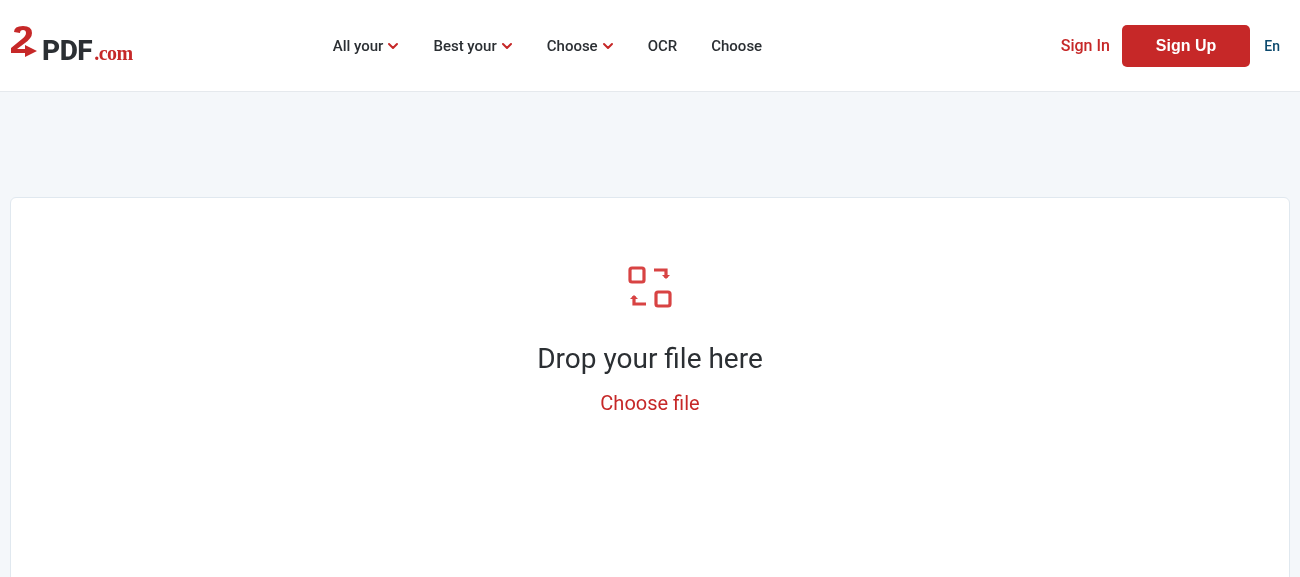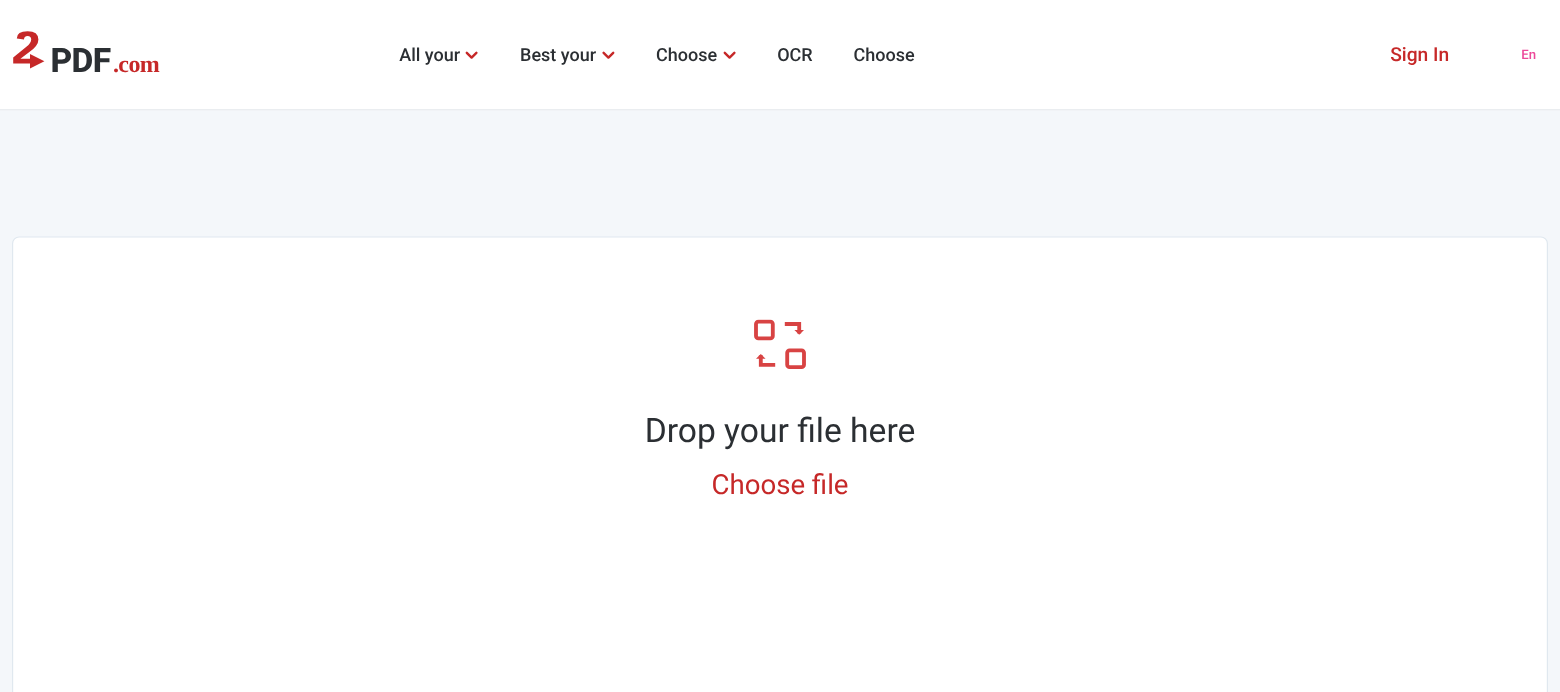--- a/index.html
+++ b/index.html
@@ -69,44 +69,44 @@
       align-items: center;
       gap: 4px;
     }
     .chevron {
       display: inline-flex;
     }
     .header-right {
       margin-left: auto;
       display: flex;
       align-items: center;
-      gap: 36px;
+      gap: 12px;
     }
     .signin {
       color: #c62828;
       font-size: 16px;
       font-weight: 500;
       cursor: pointer;
     }
     .signup {
       background: #c62828;
       color: #ffffff;
       font-size: 16px;
       font-weight: 600;
       padding: 12px 34px;
       border-radius: 5px;
       border: none;
       cursor: pointer;
     }
     .lang {
-      color: #ec4899;
-      font-size: 11px;
+      color: #0c4a6e;
+      font-size: 14px;
       font-weight: 500;
       cursor: pointer;
-      margin-left: 24px;
+      margin-left: 2px;
     }
     .content {
       padding: 105px 10px 10px 10px;
     }
     .dropzone {
       background: #ffffff;
       border: 1px solid #e0e8ef;
       border-radius: 6px;
       height: 390px;
       display: flex;
@@ -120,21 +120,21 @@
       margin-bottom: 30px;
     }
     .drop-text {
       color: #2b2f33;
       font-size: 28px;
       font-weight: 400;
       margin-bottom: 16px;
     }
     .choose-text {
       color: #c62828;
-      font-size: 23px;
+      font-size: 20px;
       font-weight: 400;
       cursor: pointer;
     }
   </style>
 </head>
 <body>
 
 <div class="header">
   <div class="logo">
     <span class="logo-two">
@@ -174,20 +174,21 @@
     <div class="nav-item">
       <span>OCR</span>
     </div>
     <div class="nav-item">
       <span>Choose</span>
     </div>
   </nav>
 
   <div class="header-right">
     <a class="signin">Sign In</a>
+    <button class="signup">Sign Up</button>
     <span class="lang">En</span>
   </div>
 </div>
 
 <div class="content">
   <div class="dropzone">
     <div class="swap-icon">
       <svg width="44" height="42" viewBox="0 0 44 42">
         <rect x="2" y="2" width="14" height="14" rx="2" stroke="#d84343" stroke-width="3.2" fill="none"></rect>
         <rect x="28" y="26" width="14" height="14" rx="2" stroke="#d84343" stroke-width="3.2" fill="none"></rect>

